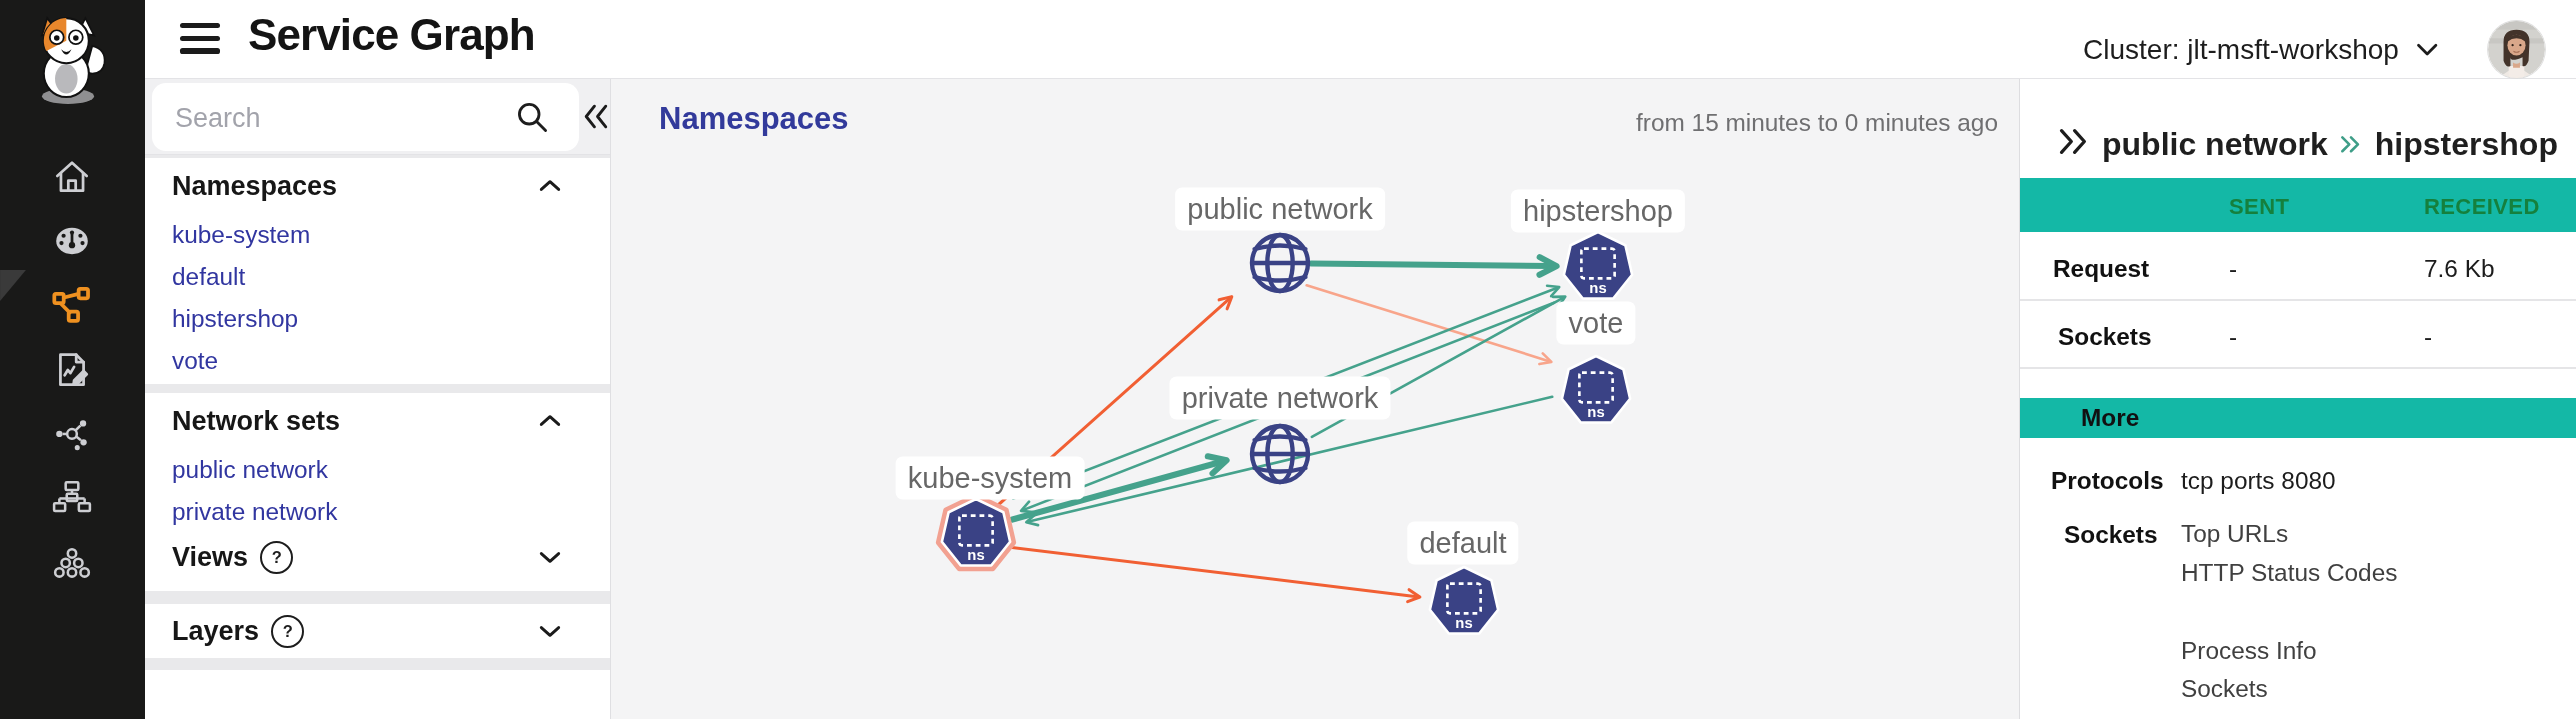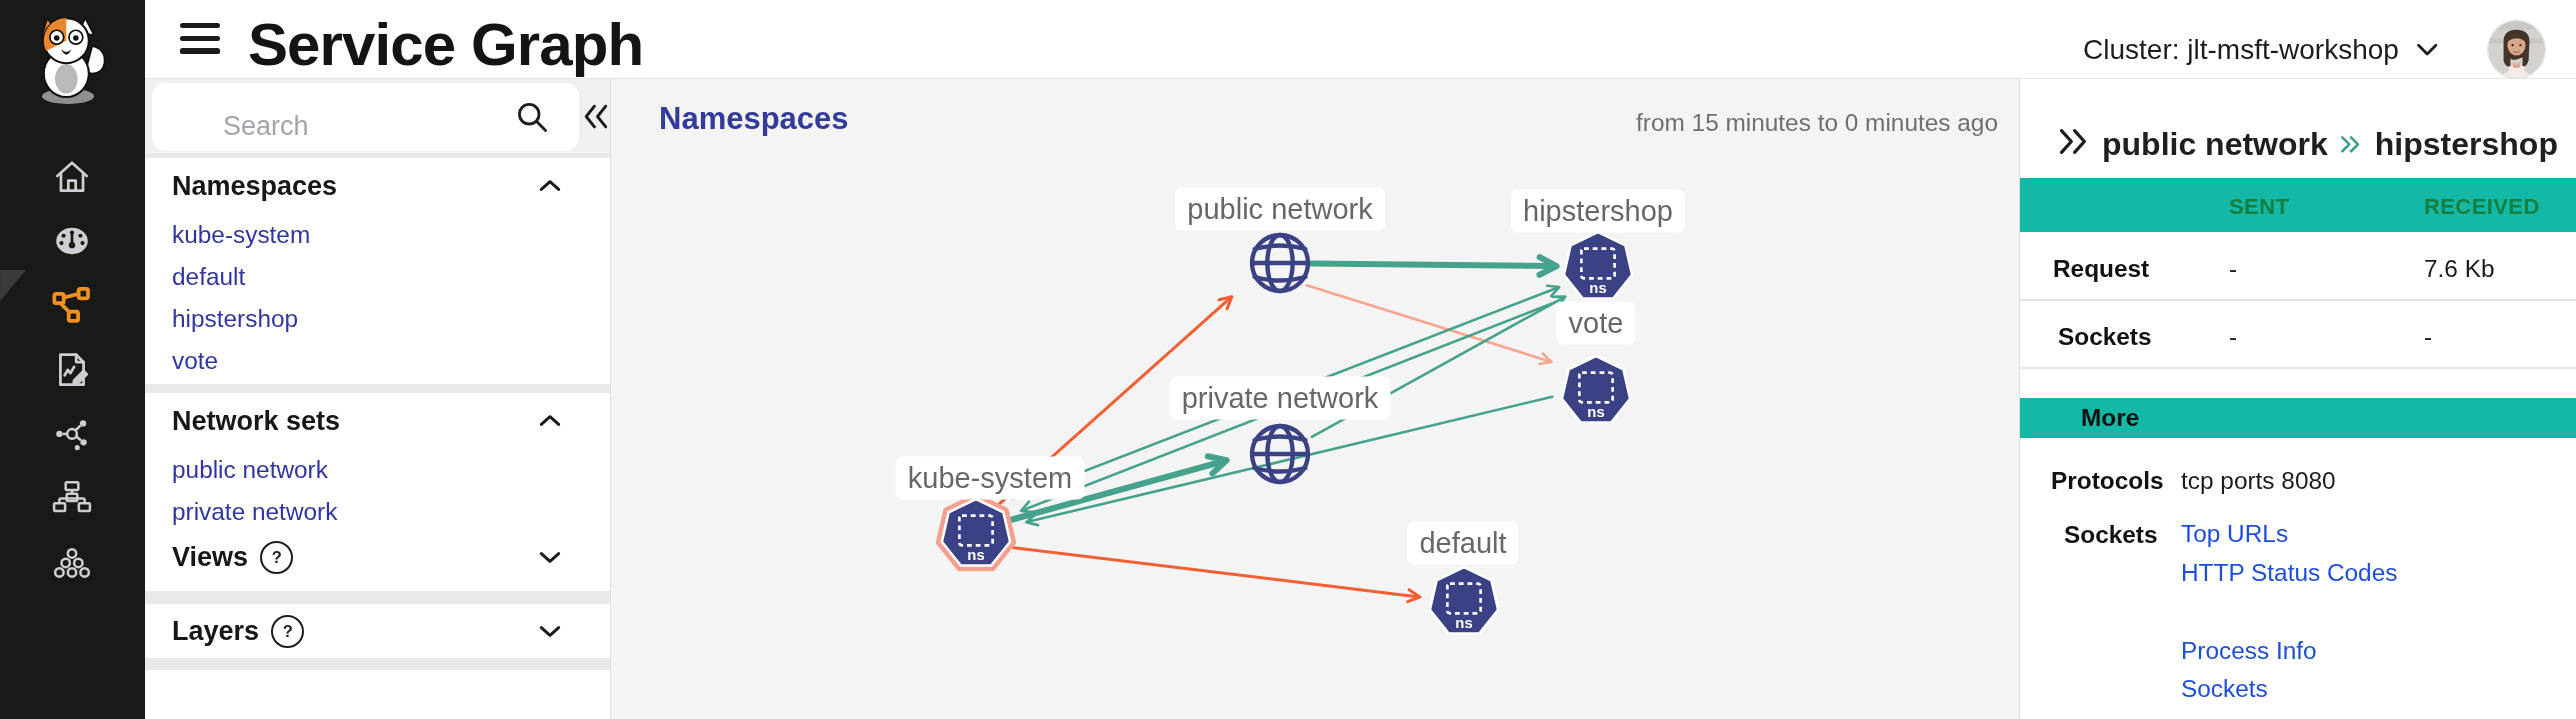--- a/index.html
+++ b/index.html
@@ -11,30 +11,30 @@
   }
   
   .rail{position:absolute;left:0;top:0;width:145px;height:719px;background:#191918;z-index:30;}
   .rail-logo{position:absolute;left:15.7px;top:10.5px;width:111px;height:94px;}
   .rail-item{position:absolute;left:44px;width:56px;height:56px;display:flex;align-items:center;justify-content:center;cursor:pointer;}
   .rail-notch{position:absolute;left:0;top:270px;width:26px;height:31px;}
   
   .topbar{position:absolute;left:145px;top:0;width:2431px;height:78px;background:#fff;border-bottom:1.7px solid #e3e3e6;z-index:20;}
   .hamburger{position:absolute;left:35px;top:22.6px;width:40px;height:31px;display:flex;flex-direction:column;justify-content:space-between;cursor:pointer;}
   .hamburger span{display:block;height:5.2px;border-radius:2.6px;background:#1b1b1b;}
-  .app-title{position:absolute;left:103px;top:9.6px;font-size:60px;font-weight:800;letter-spacing:-0.9px;color:#141414;white-space:nowrap;}
+  .app-title{position:absolute;left:103px;top:9.6px;font-size:44px;font-weight:800;letter-spacing:-0.9px;color:#141414;white-space:nowrap;}
   .top-right{position:absolute;right:31px;top:0;height:99px;display:flex;align-items:center;}
   .cluster-label{font-size:28px;font-weight:500;color:#1d1d1d;white-space:nowrap;}
   .cluster-chevron{margin-left:15.7px;margin-right:49px;display:flex;align-items:center;cursor:pointer;}
   .avatar{width:57px;height:57px;border-radius:50%;overflow:hidden;flex:0 0 auto;cursor:pointer;box-shadow:0 0 0 0.9px #ddd;}
   
   .sidebar{position:absolute;left:145px;top:78px;width:465px;height:641px;background:#e9e9eb;border-right:1.7px solid #dfdfe2;z-index:10;}
   .search-row{position:absolute;left:0;top:0;width:465px;height:76px;background:#f0f0f2;border-bottom:1.7px solid #e3e3e6;}
   .search-box{position:absolute;left:7px;top:5.2px;width:427px;height:68px;background:#fff;border-radius:14px;}
-  .search-input{position:absolute;left:21px;top:8px;width:331px;height:68px;border:none;outline:none;font-size:27px;color:#333;background:transparent;font-family:inherit;margin-left:48px;}
+  .search-input{position:absolute;left:21px;top:0;width:331px;height:68px;border:none;outline:none;font-size:27px;color:#333;background:transparent;font-family:inherit;}
   .search-input::placeholder{color:#a2a3ab;}
   .search-icon{position:absolute;right:28px;top:15.7px;cursor:pointer;}
   .collapse-icon{position:absolute;left:434px;top:21px;cursor:pointer;}
   .card{position:absolute;left:0;width:465px;background:#fff;}
   .card-header{position:relative;height:56px;display:flex;align-items:center;padding-left:27px;cursor:pointer;}
   .card-header .hdr-label{font-size:27px;font-weight:700;color:#171717;}
   .hdr-chevron{position:absolute;right:47px;top:50%;transform:translateY(-50%);}
   .help-badge{display:inline-flex;align-items:center;justify-content:center;width:29px;height:29px;border:2.2px solid #1d1d1d;border-radius:50%;font-size:16.5px;font-weight:700;color:#1d1d1d;margin-left:12.2px;cursor:pointer;}
   .side-item{height:42px;display:flex;align-items:center;padding-left:27px;font-size:24.4px;color:#3136a0;cursor:pointer;}
   
@@ -47,21 +47,21 @@
   
   .panel{position:absolute;left:2019px;top:78px;width:557px;height:641px;background:#fff;border-left:1.7px solid #dddde0;z-index:10;}
   .panel-expand{position:absolute;left:35px;top:45px;cursor:pointer;}
   .panel-title{position:absolute;left:82px;top:40px;height:52px;display:flex;align-items:center;font-size:32px;font-weight:600;color:#1f1f1f;white-space:nowrap;}
   .title-sep{margin:0 10.5px;display:flex;align-items:center;}
   .band{position:absolute;left:0;width:557px;background:#14b8a6;}
   .th{position:absolute;font-size:22px;font-weight:700;color:#15803d;letter-spacing:0.4px;}
   .row-label{position:absolute;font-size:24.4px;font-weight:700;color:#111;}
   .cell{position:absolute;font-size:24.4px;color:#1c1c1c;}
   .pdivider{position:absolute;left:0;width:557px;height:1.7px;background:#e5e5e7;}
-  .insight{position:absolute;left:161px;font-size:24.4px;color:#1d4ed8;height:39px;line-height:39px;}
+  .insight{position:absolute;left:161px;font-size:24.4px;color:#404040;height:39px;line-height:39px;}
   svg{display:block;}
 </style>
 </head>
 <body>
 
 <div class="rail">
   <svg class="rail-logo" viewBox="0 0 64 54">
     <ellipse cx="30" cy="49" rx="15" ry="4.5" fill="#8f8f91"></ellipse>
     <path d="M44 20 q8 2 7 10 q-1 6 -7 6 q-4 0 -3 -5 Z" fill="#fff" stroke="#111" stroke-width="1"></path>
     <ellipse cx="29" cy="36" rx="13" ry="13.5" fill="#fff" stroke="#111" stroke-width="1.2"></ellipse>

